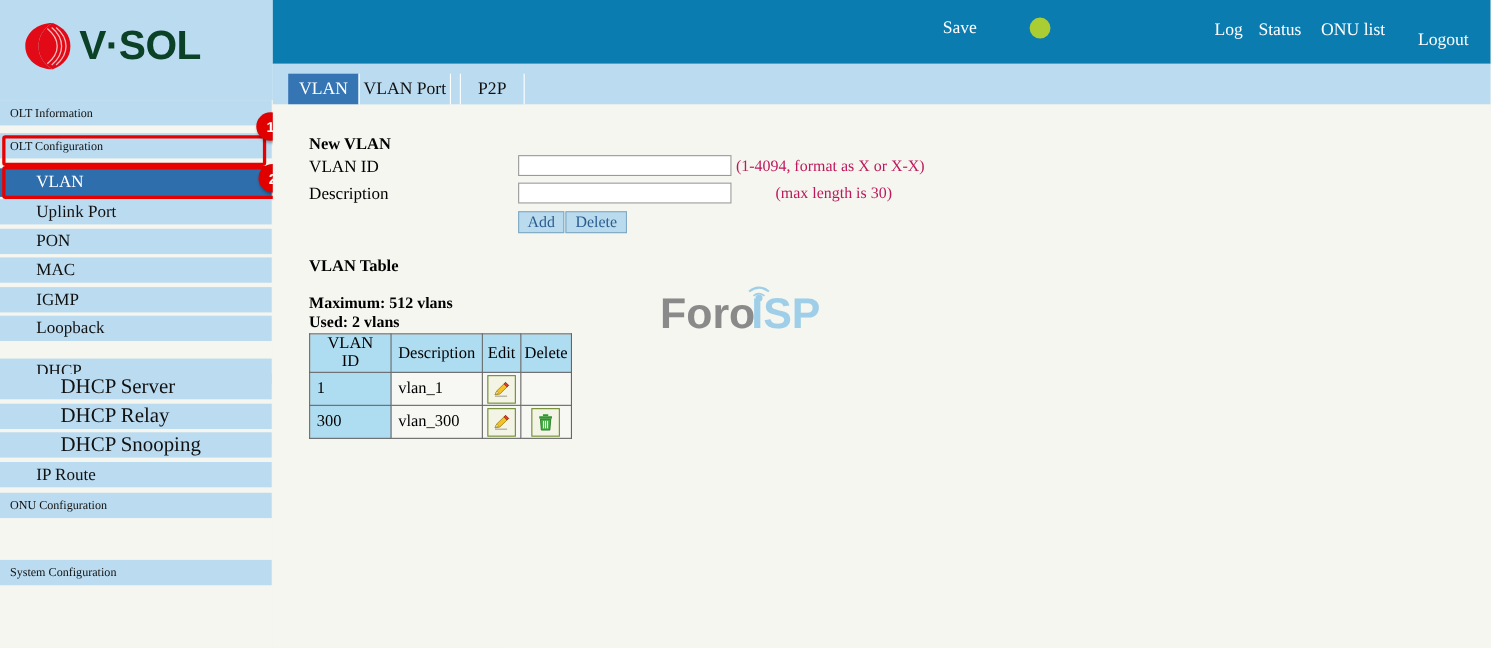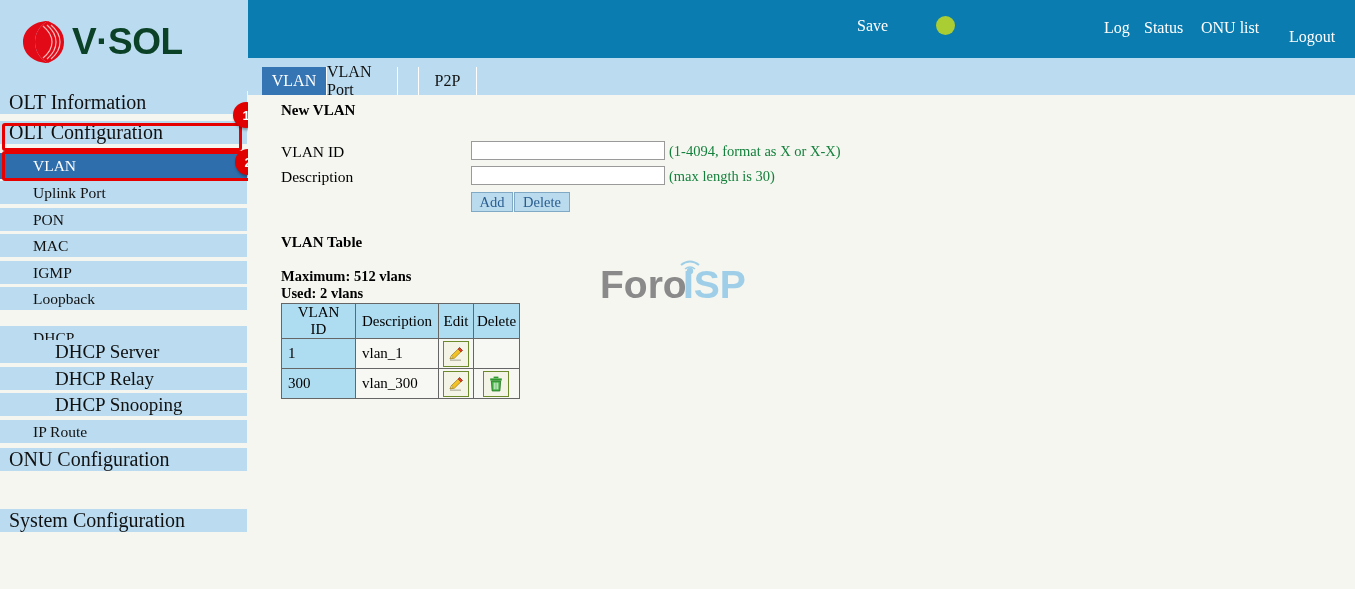--- a/index.html
+++ b/index.html
@@ -102,21 +102,21 @@
     border-left: 1px solid #ffffff;
     border-right: 1px solid #ffffff;
   }
   .tab.active {
     background: #3575b4;
     color: #ffffff;
     border-left: none;
     border-right: none;
   }
   .tab-0 { left: 14px;  width: 64px; }
-  .tab-1 { left: 78px;  width: 72px; }
+  .tab-1 { left: 78px;  width: 84px; }
   .tab-2 { left: 170px; width: 59px; }
 
   
   .sidebar {
     position: absolute;
     left: 0; top: 91px;
     width: 248px;
     height: 448px;
   }
   .nav-item {
@@ -125,21 +125,21 @@
     width: 247px;
     background: #bbdcf0;
     box-sizing: border-box;
     color: #111111;
     display: flex;
     align-items: center;
     cursor: pointer;
     height: 23px;
     font-size: 17px;
   }
-  .nav-item.lvl0 { padding-left: 9px;  font-size: 20px; }
+  .nav-item.lvl0 { padding-left: 9px;  font-size: 11px; }
   .nav-item.lvl1 { padding-left: 33px; font-size: 15.5px; }
   .nav-item.lvl2 { padding-left: 55px; font-size: 19px; }
   .nav-item.selected {
     background: #2e6eac;
     color: #ffffff;
   }
 
   
   .annot-box {
     position: absolute;
@@ -170,21 +170,21 @@
     width: 1107px; height: 494px;
     background: #f4f6ef;
   }
   .sect-title {
     position: absolute;
     font-weight: bold;
     font-size: 15px;
     color: #000000;
     white-space: nowrap;
   }
-  #new-vlan-title  { left: 33px; top: 7px; }
+  #new-vlan-title  { left: 33px; top: 28px; }
   #vlan-table-title{ left: 33px; top: 139px; }
 
   .form-label {
     position: absolute;
     font-size: 15.5px;
     color: #000000;
     white-space: nowrap;
   }
   #lbl-vlanid { left: 33px; top: 48px; }
   #lbl-desc   { left: 33px; top: 73px; }
@@ -202,25 +202,25 @@
     padding: 0 2px;
     outline: none;
   }
   #inp-vlanid { top: 46px; }
   #inp-desc   { top: 71px; }
 
   .hint {
     position: absolute;
     left: 421px;
     font-size: 14.5px;
-    color: #15803d;
+    color: #be185d;
     white-space: nowrap;
   }
   #hint-vlanid { top: 48px; }
-  #hint-desc   { top: 73px; }
+  #hint-desc   { top: 73px; margin-left: 36px; }
 
   .btn {
     position: absolute;
     top: 97px;
     height: 20px;
     box-sizing: border-box;
     background: #badbee;
     border: 1px solid #7fa9c4;
     color: #2a5d8f;
     font-family: "Liberation Serif", serif;

